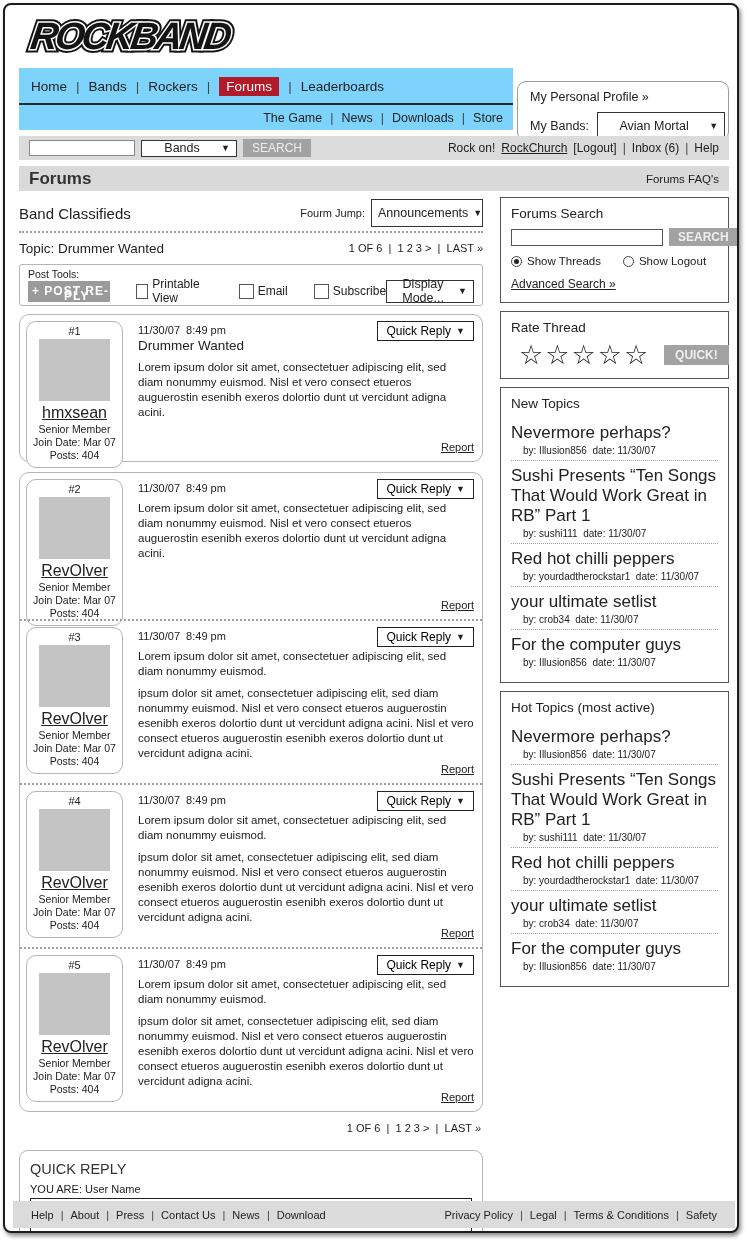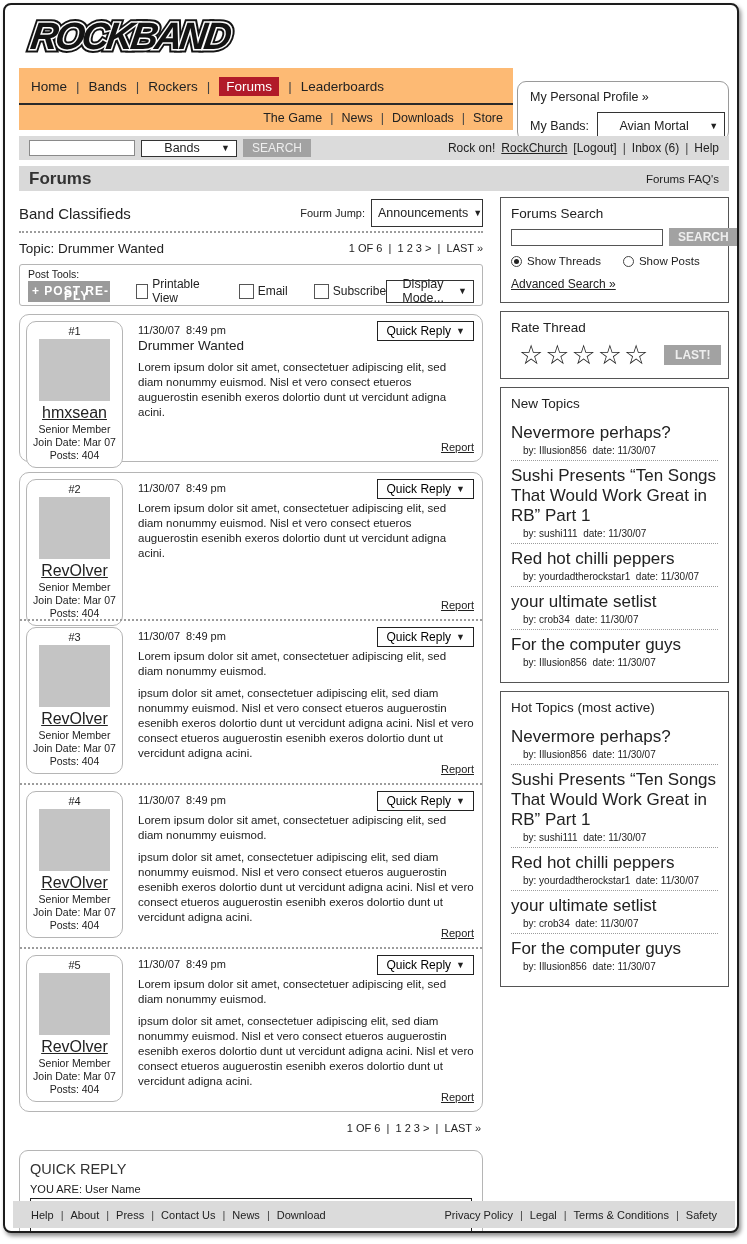--- a/index.html
+++ b/index.html
@@ -9,21 +9,21 @@
 
   
   .logo { position:absolute; left:26px; top:10px; height:52px; width:220px; }
   .logo-layer { position:absolute; left:0; top:0; font-size:38px; font-weight:bold; font-style:italic;
                 letter-spacing:-3px; transform:skewX(-8deg); white-space:nowrap; }
   .logo-back  { -webkit-text-stroke:7px #141414; color:#141414; }
   .logo-mid   { -webkit-text-stroke:3px #ffffff; color:#ffffff; }
   .logo-front { color:#141414; }
 
   
-  .nav-band { position:absolute; left:14px; top:63px; width:494px; height:62px; background:#fdba74; }
+  .nav-band { position:absolute; left:14px; top:63px; width:494px; height:62px; background:#7dd3fc; }
   .nav-links { display:flex; align-items:center; gap:9px; padding:9px 0 0 12px; font-size:13.5px; color:#222; }
   .nav-item { cursor:pointer; }
   .nav-item.active { background:#b11a29; color:#fff; padding:2px 7px; }
   .pipe { color:#444; }
   .nav-rule { border-top:2px solid #2a2a2a; margin-top:7px; }
   .sub-links { display:flex; justify-content:flex-end; gap:8px; padding:6px 10px 0 0; font-size:12.5px; color:#222; }
 
   
   .profile-box { position:absolute; left:512px; top:76px; width:212px; height:60px;
                  border:1px solid #9a9a9a; border-radius:9px; background:#fff; padding:8px 0 0 12px; }
@@ -369,34 +369,34 @@
         <div class="sbox-title">Forums Search</div>
         <div class="fs-row">
           <input class="fs-input" type="text" style="">
           <button class="btn-gray" style="font-weight:bold;">SEARCH</button>
         </div>
         <div class="radio-row">
           <span class="radio on"></span>
           <span>Show Threads</span>
           <span class="radio-gap"></span>
           <span class="radio"></span>
-          <span>Show Posts</span>
+          <span>Show Logout</span>
         </div>
         <span class="advanced-link">Advanced Search »</span>
       </div>
 
       <div class="sbox">
         <div class="sbox-title">Rate Thread</div>
         <div class="stars-row">
           <span class="star">☆</span>
           <span class="star">☆</span>
           <span class="star">☆</span>
           <span class="star">☆</span>
           <span class="star">☆</span>
-          <button class="btn-gray rate-btn">LAST!</button>
+          <button class="btn-gray rate-btn">QUICK!</button>
         </div>
       </div>
 
       <div class="sbox">
         <div class="sbox-title">New Topics</div>
         <div class="topic-item">
           <div class="ti-title">Nevermore perhaps?</div>
           <div class="ti-meta">by: Illusion856&nbsp; date: 11/30/07</div>
         </div>
         <div class="topic-item">

